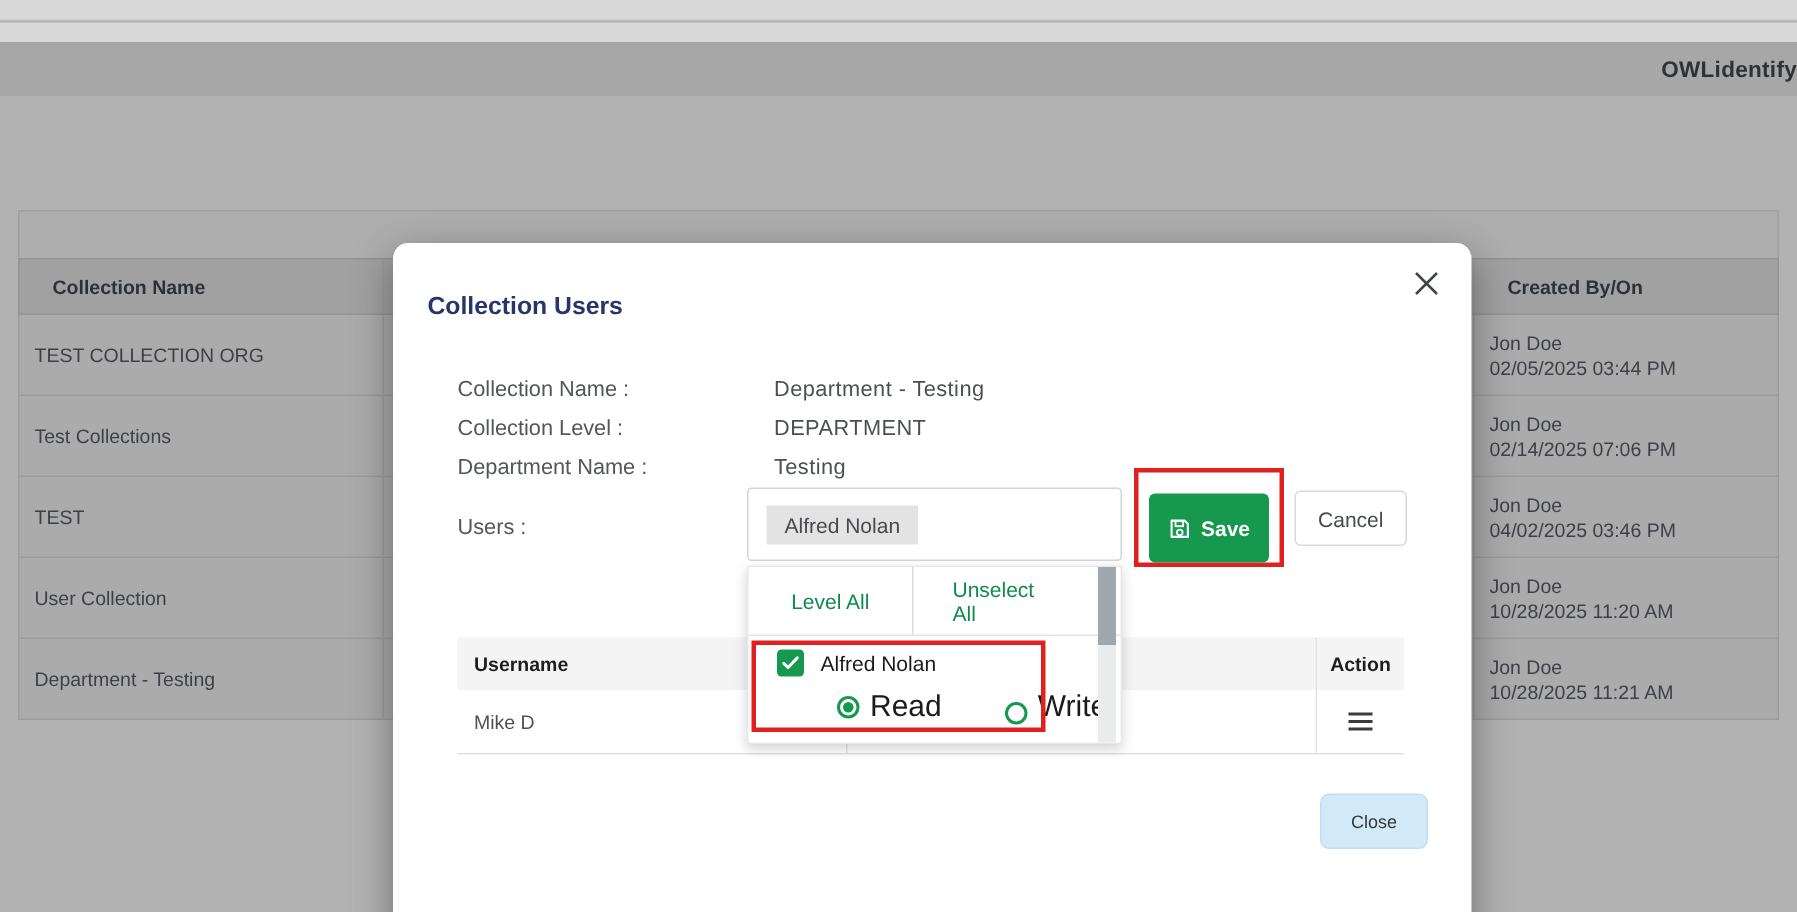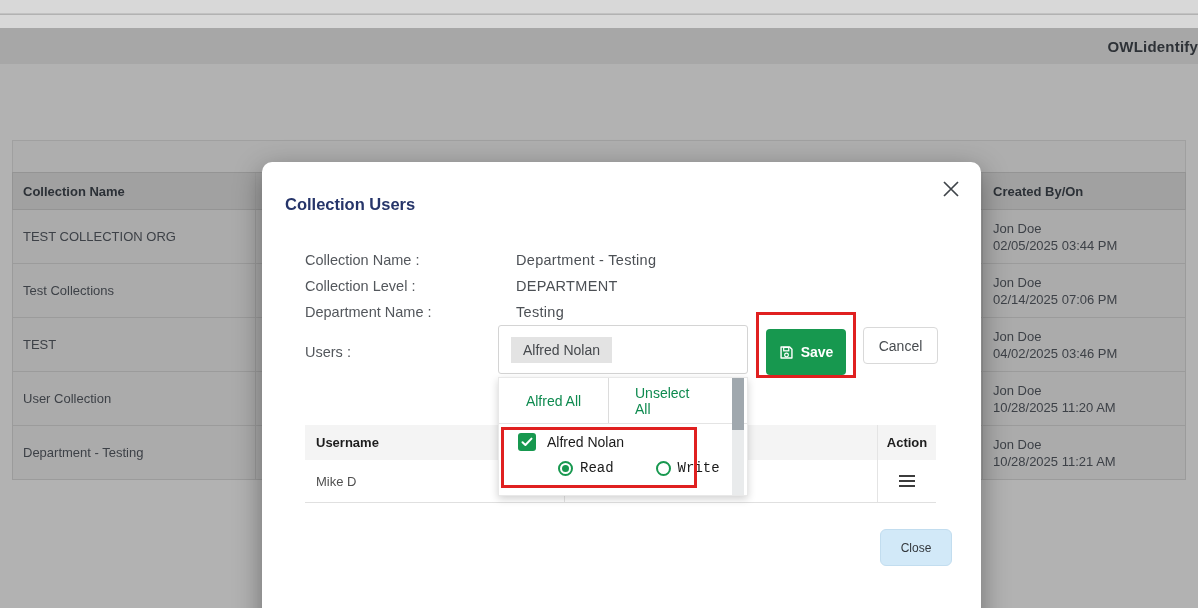--- a/index.html
+++ b/index.html
@@ -14,21 +14,21 @@
     background:#d8d8d8; }
   .app-bar { position:absolute; left:0; top:28px; width:1198px; height:36px;
     background:#a7a7a7; display:flex; align-items:center; padding-left:30px;justify-content:flex-end; }
   .app-title { font-size:15px; font-weight:bold; color:#2e3237; letter-spacing:.2px; }
 
   
   .bg-table { position:absolute; left:12px; top:140px; width:1174px; }
   .bg-toolbar { height:32px; background:#aeaeae; border:1px solid #a0a0a0; border-bottom:none; }
   .bg-header { display:flex; height:38px; background:#a1a1a1; border:1px solid #949494; }
   .bg-header .cell { display:flex; align-items:center; font-size:13px; font-weight:bold;
-    color:#2c3137; padding-left:10px; }
+    color:#2c3137; padding-left:22px; }
   .bg-row { display:flex; height:54px; background:#ababab; border:1px solid #9b9b9b; border-top:none; }
   .bg-row .cell { display:flex; flex-direction:column; justify-content:center;
     font-size:13px; color:#3d4147; padding-left:10px; line-height:17px; }
   .col-name { width:243px; border-right:1px solid #9b9b9b; }
   .col-mid  { flex:1; border-right:1px solid #9b9b9b; }
   .col-created { width:202px; }
 
   
   .modal { position:absolute; left:262px; top:162px; width:719px; height:525px;
     background:#ffffff; border-radius:10px; box-shadow:0 8px 28px rgba(0,0,0,.38); }
@@ -67,21 +67,21 @@
   .dd-unselect-all span { width:68px; line-height:16px; }
   .dd-option { padding:9px 0 0 19px; }
   .cb-row { display:flex; align-items:center; gap:11px; }
   .checkbox { width:18px; height:18px; background:#17984f; border-radius:3px;
     display:flex; align-items:center; justify-content:center; cursor:pointer; flex:none; }
   .cb-label { font-size:14px; color:#1b1b1b; }
   .radio-row { display:flex; align-items:center; margin:9px 0 0 40px; }
   .radio { width:15px; height:15px; border-radius:50%; border:2px solid #17984f;
     display:flex; align-items:center; justify-content:center; cursor:pointer; flex:none; }
   .radio .dot { width:7px; height:7px; border-radius:50%; background:#17984f; }
-  .radio-label { font-size:14px; color:#1b1b1b; margin-left:7px;font-family:Liberation Mono, monospace; }
+  .radio-label { font-size:20px; color:#1b1b1b; margin-left:7px; }
   .radio-group-write { margin-left:42px; display:flex; align-items:flex-end; }
   .radio-group-read { display:flex; align-items:center; }
   .dd-scrollbar { position:absolute; right:3px; top:0; width:12px; height:117px;
     background:#e9ebec; }
   .dd-thumb { position:absolute; top:0; left:0; width:12px; height:52px; background:#a0a8ae; cursor:pointer; }
 
   .option-annotation { position:absolute; left:239px; top:265px; width:196px; height:61px;
     border:3px solid #e02020; z-index:4; pointer-events:none; }
 
   
@@ -188,21 +188,21 @@
           <circle cx="8" cy="10.6" r="2" fill="none" stroke="#ffffff" stroke-width="1.3"></circle>
         </svg>
       </span>
       <span>Save</span>
     </button>
   </div>
   <button class="cancel-btn">Cancel</button>
 
   <div class="users-dropdown">
     <div class="dd-actions">
-      <div class="dd-select-all">Alfred All</div>
+      <div class="dd-select-all">Level All</div>
       <div class="dd-unselect-all">
         <span>Unselect All</span>
       </div>
     </div>
     <div class="dd-option">
       <div class="cb-row">
         <span class="checkbox">
           <svg width="12" height="10" viewBox="0 0 12 10">
             <path d="M1.5 5.2 L4.4 8 L10.5 1.6" stroke="#ffffff" stroke-width="2" fill="none" stroke-linecap="round" stroke-linejoin="round"></path>
           </svg>

